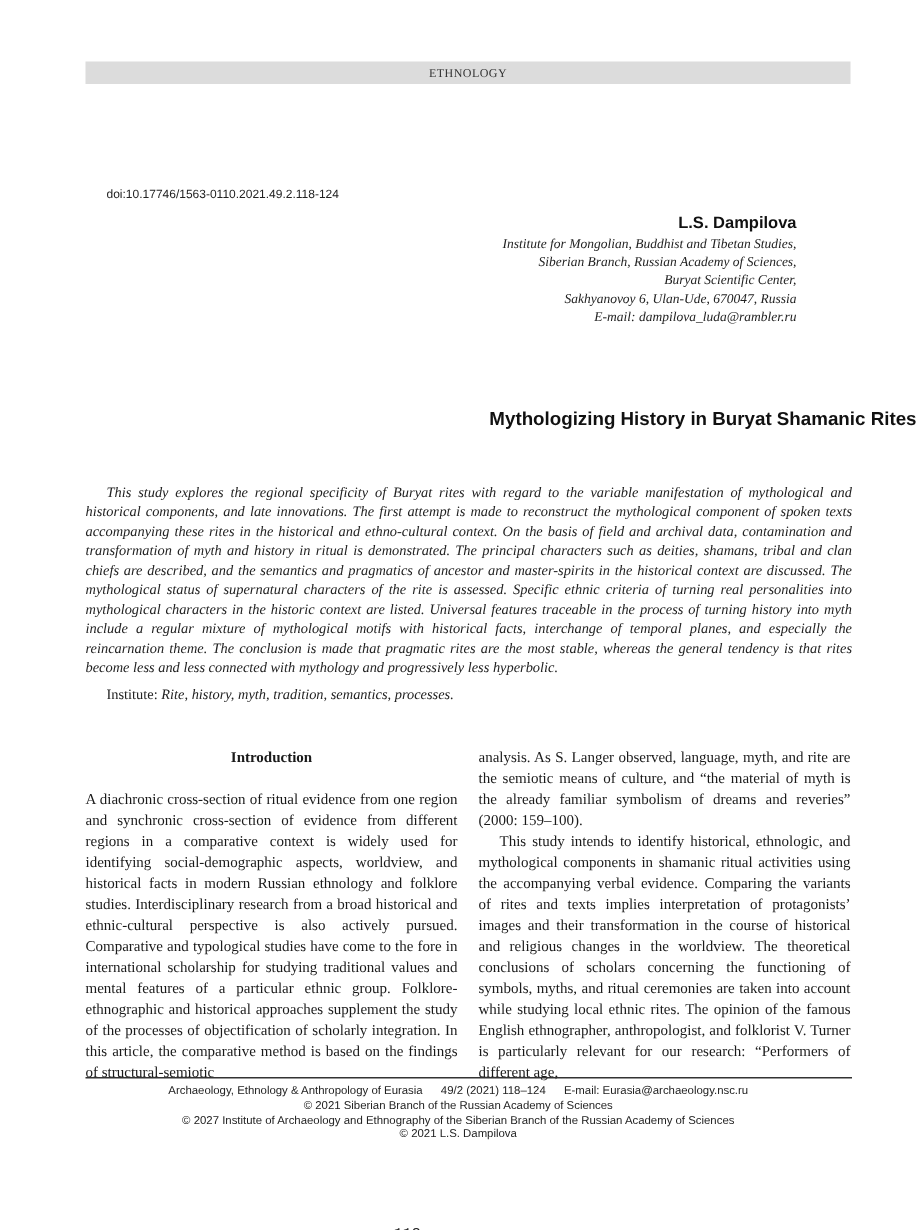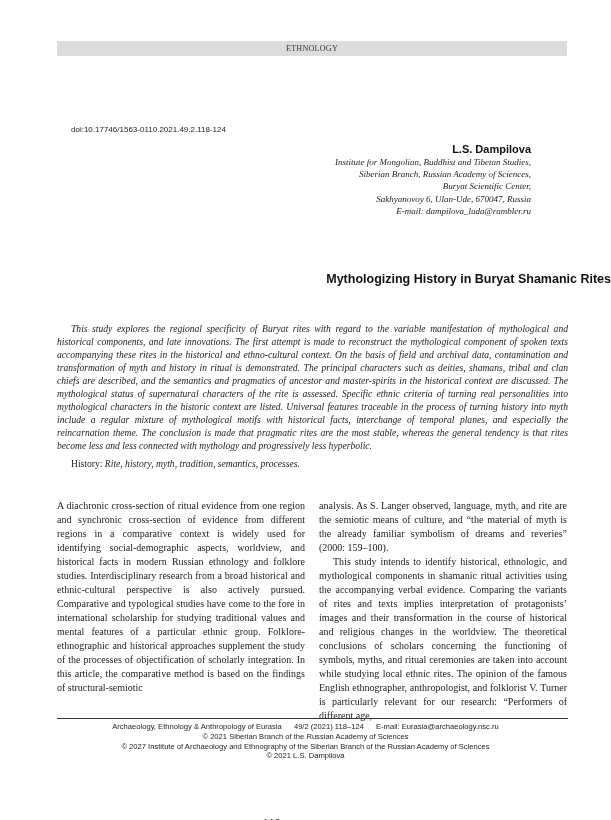--- a/index.html
+++ b/index.html
@@ -70,25 +70,26 @@
   <div>Buryat Scientific Center,</div>
   <div>Sakhyanovoy 6, Ulan-Ude, 670047, Russia</div>
   <div>E-mail: dampilova_luda@rambler.ru</div>
 </div>
 
 <div class="title">Mythologizing History in Buryat Shamanic Rites</div>
 
 <p class="abstract">This study explores the regional specificity of Buryat rites with regard to the variable manifestation of mythological and historical components, and late innovations. The first attempt is made to reconstruct the mythological component of spoken texts accompanying these rites in the historical and ethno-cultural context. On the basis of field and archival data, contamination and transformation of myth and history in ritual is demonstrated. The principal characters such as deities, shamans, tribal and clan chiefs are described, and the semantics and pragmatics of ancestor and master-spirits in the historical context are discussed. The mythological status of supernatural characters of the rite is assessed. Specific ethnic criteria of turning real personalities into mythological characters in the historic context are listed. Universal features traceable in the process of turning history into myth include a regular mixture of mythological motifs with historical facts, interchange of temporal planes, and especially the reincarnation theme. The conclusion is made that pragmatic rites are the most stable, whereas the general tendency is that rites become less and less connected with mythology and progressively less hyperbolic.</p>
 
 <div class="keywords">
-  <span>History:</span>
+  <span>Institute:</span>
   <span class="kw-values">Rite, history, myth, tradition, semantics, processes.</span>
 </div>
 
 <div class="col col-left">
+  <p class="col-heading">Introduction</p>
   <p>A diachronic cross-section of ritual evidence from one region and synchronic cross-section of evidence from different regions in a comparative context is widely used for identifying social-demographic aspects, worldview, and historical facts in modern Russian ethnology and folklore studies. Interdisciplinary research from a broad historical and ethnic-cultural perspective is also actively pursued. Comparative and typological studies have come to the fore in international scholarship for studying traditional values and mental features of a particular ethnic group. Folklore-ethnographic and historical approaches supplement the study of the processes of objectification of scholarly integration. In this article, the comparative method is based on the findings of structural-semiotic</p>
 </div>
 
 <div class="col col-right">
   <p>analysis. As S. Langer observed, language, myth, and rite are the semiotic means of culture, and “the material of myth is the already familiar symbolism of dreams and reveries” (2000: 159–100).</p>
   <p class="indent">This study intends to identify historical, ethnologic, and mythological components in shamanic ritual activities using the accompanying verbal evidence. Comparing the variants of rites and texts implies interpretation of protagonists’ images and their transformation in the course of historical and religious changes in the worldview. The theoretical conclusions of scholars concerning the functioning of symbols, myths, and ritual ceremonies are taken into account while studying local ethnic rites. The opinion of the famous English ethnographer, anthropologist, and folklorist V. Turner is particularly relevant for our research: “Performers of different age,</p>
 </div>
 
 <div class="rule"></div>
 

